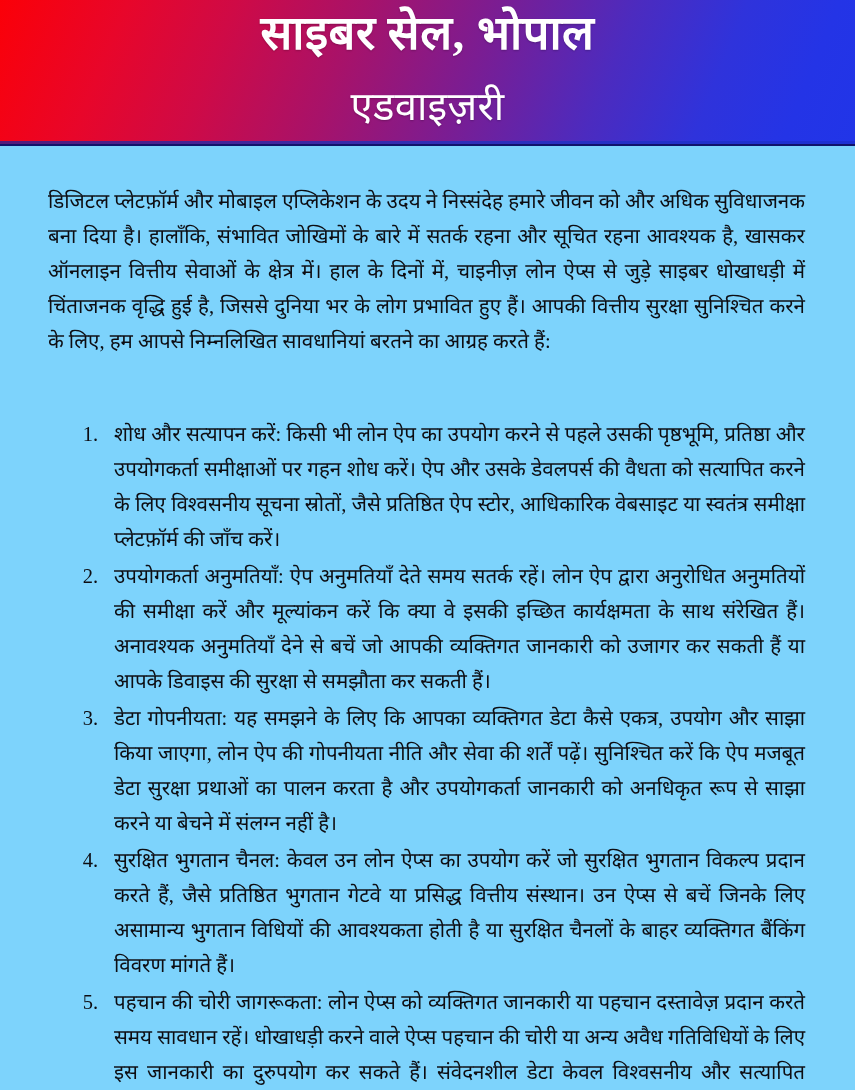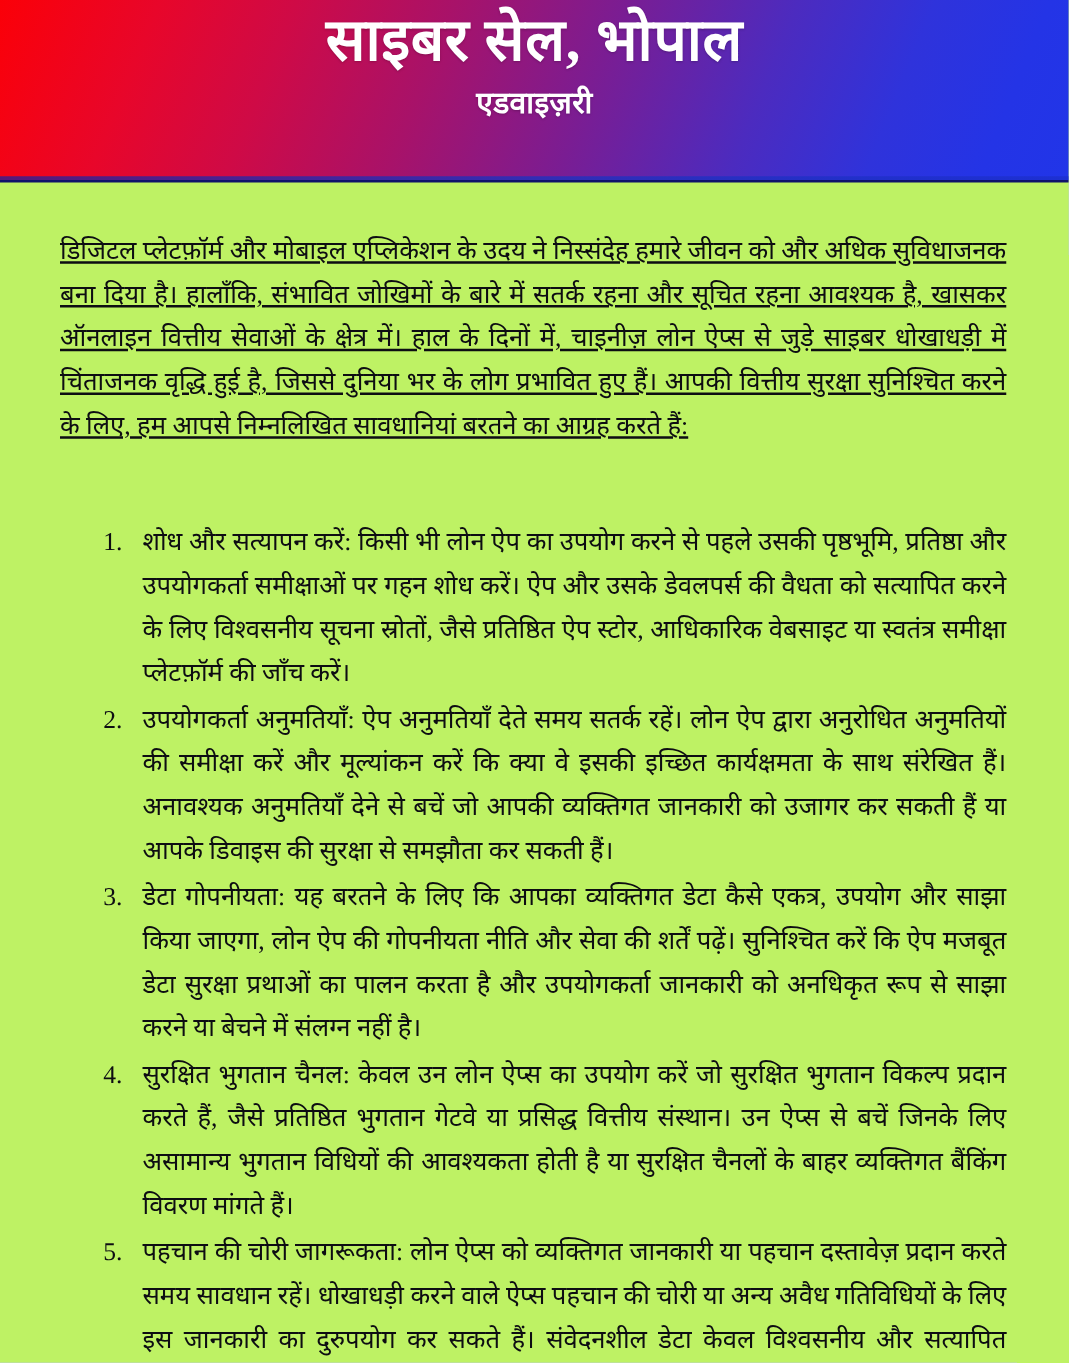--- a/index.html
+++ b/index.html
@@ -12,21 +12,21 @@
     height: 1090px;
     overflow: hidden;
     background: #b9c9e7;
     font-family: "Liberation Serif", "DejaVu Serif", serif;
   }
 
   .poster {
     position: relative;
     width: 855px;
     height: 1090px;
-    background: #bef264;
+    background: #7dd3fc;
     box-sizing: border-box;
   }
 
   
   .banner {
     position: relative;
     width: 100%;
     height: 146px;
     box-sizing: border-box;
     background:
@@ -57,45 +57,44 @@
     margin: 0;
     padding-top: 6px;
     font-size: 47px;
     line-height: 1.16;
     font-weight: bold;
     color: #ffffff;
     letter-spacing: .5px;
     text-shadow: 0 1px 2px rgba(0,0,0,.22);
   }
   .banner-subtitle {
-    margin: 2px;
+    margin: 16px;
     padding-top: 6px;
-    font-size: 24px;
+    font-size: 40px;
     line-height: 1.2;
-    font-weight: bold;
+    font-weight: normal;
     color: #ffffff;
     letter-spacing: .3px;
     text-shadow: 0 1px 2px rgba(0,0,0,.22);
   }
 
   
   .content {
     padding: 38px 50px 0 48px;
     box-sizing: border-box;
   }
 
   .intro {
     margin: 0;
     font-size: 20.5px;
     line-height: 35px;
     color: #0d0d12;
     text-align: justify;
     text-justify: inter-word;
     font-weight: 500;
-    text-decoration: underline;
   }
 
   .advice-list {
     margin: 58px 0 0 0;
     padding: 0 0 0 20px;
     list-style: none;
     counter-reset: advice;
   }
   .advice-item {
     position: relative;
@@ -138,21 +137,21 @@
     <p class="intro">डिजिटल प्लेटफ़ॉर्म और मोबाइल एप्लिकेशन के उदय  ने निस्संदेह हमारे जीवन को और अधिक सुविधाजनक बना दिया है। हालाँकि, संभावित जोखिमों के बारे में सतर्क रहना और सूचित रहना आवश्यक है, खासकर ऑनलाइन वित्तीय सेवाओं के क्षेत्र में। हाल के दिनों में, चाइनीज़ लोन ऐप्स से जुड़े साइबर धोखाधड़ी में चिंताजनक वृद्धि हुई है, जिससे दुनिया भर के लोग प्रभावित हुए हैं। आपकी वित्तीय सुरक्षा सुनिश्चित करने के लिए, हम आपसे निम्नलिखित सावधानियां बरतने का आग्रह करते हैं:</p>
 
     <ol class="advice-list">
       <li class="advice-item">
         <span>शोध और सत्यापन करें: किसी भी लोन ऐप का उपयोग करने से पहले उसकी पृष्ठभूमि, प्रतिष्ठा और उपयोगकर्ता समीक्षाओं पर गहन शोध करें। ऐप और उसके डेवलपर्स की वैधता को सत्यापित करने के लिए विश्वसनीय सूचना स्रोतों, जैसे प्रतिष्ठित ऐप स्टोर, आधिकारिक वेबसाइट या स्वतंत्र समीक्षा प्लेटफ़ॉर्म की जाँच करें।</span>
       </li>
       <li class="advice-item">
         <span>उपयोगकर्ता अनुमतियाँ: ऐप अनुमतियाँ देते समय सतर्क रहें। लोन ऐप द्वारा अनुरोधित अनुमतियों की समीक्षा करें और मूल्यांकन करें कि क्या वे इसकी इच्छित कार्यक्षमता के साथ संरेखित हैं। अनावश्यक अनुमतियाँ देने से बचें जो आपकी व्यक्तिगत जानकारी को उजागर कर सकती हैं या आपके डिवाइस की सुरक्षा से समझौता कर सकती हैं।</span>
       </li>
       <li class="advice-item">
-        <span>डेटा गोपनीयता: यह बरतने के लिए कि आपका व्यक्तिगत डेटा कैसे एकत्र, उपयोग और साझा किया जाएगा, लोन ऐप की गोपनीयता नीति और सेवा की शर्तें पढ़ें। सुनिश्चित करें कि ऐप मजबूत डेटा सुरक्षा प्रथाओं का पालन करता है और उपयोगकर्ता जानकारी को अनधिकृत रूप से साझा करने या बेचने में संलग्न नहीं है।</span>
+        <span>डेटा गोपनीयता: यह समझने के लिए कि आपका व्यक्तिगत डेटा कैसे एकत्र, उपयोग और साझा किया जाएगा, लोन ऐप की गोपनीयता नीति और सेवा की शर्तें पढ़ें। सुनिश्चित करें कि ऐप मजबूत डेटा सुरक्षा प्रथाओं का पालन करता है और उपयोगकर्ता जानकारी को अनधिकृत रूप से साझा करने या बेचने में संलग्न नहीं है।</span>
       </li>
       <li class="advice-item">
         <span>सुरक्षित भुगतान चैनल: केवल उन लोन ऐप्स का उपयोग करें जो सुरक्षित भुगतान विकल्प प्रदान करते हैं, जैसे प्रतिष्ठित भुगतान गेटवे या प्रसिद्ध वित्तीय संस्थान। उन ऐप्स से बचें जिनके लिए असामान्य भुगतान विधियों की आवश्यकता होती है या सुरक्षित चैनलों के बाहर व्यक्तिगत बैंकिंग विवरण मांगते हैं।</span>
       </li>
       <li class="advice-item">
         <span>पहचान की चोरी जागरूकता: लोन ऐप्स को व्यक्तिगत जानकारी या पहचान दस्तावेज़ प्रदान करते समय सावधान रहें। धोखाधड़ी करने वाले ऐप्स पहचान की चोरी या अन्य अवैध गतिविधियों के लिए इस जानकारी का दुरुपयोग कर सकते हैं। संवेदनशील डेटा केवल विश्वसनीय और सत्यापित प्लेटफ़ॉर्म के साथ साझा करें।</span>
       </li>
 
     </ol>
 

